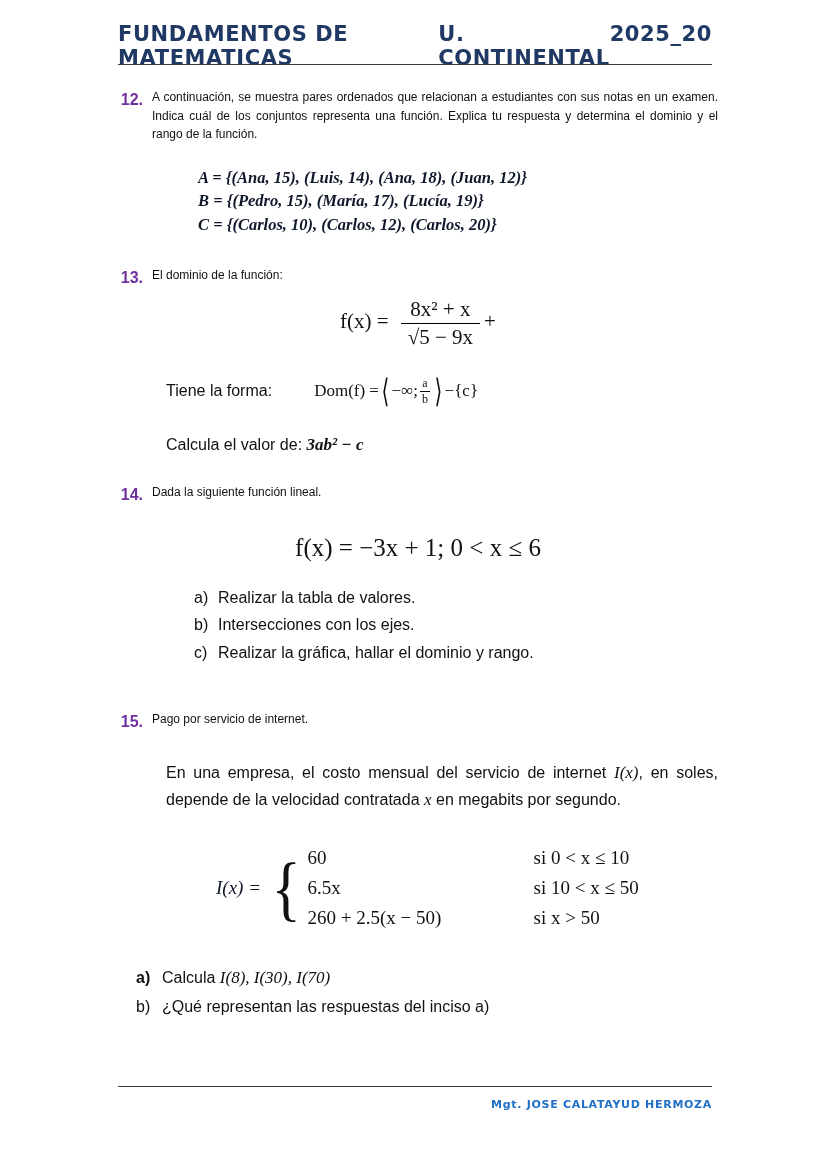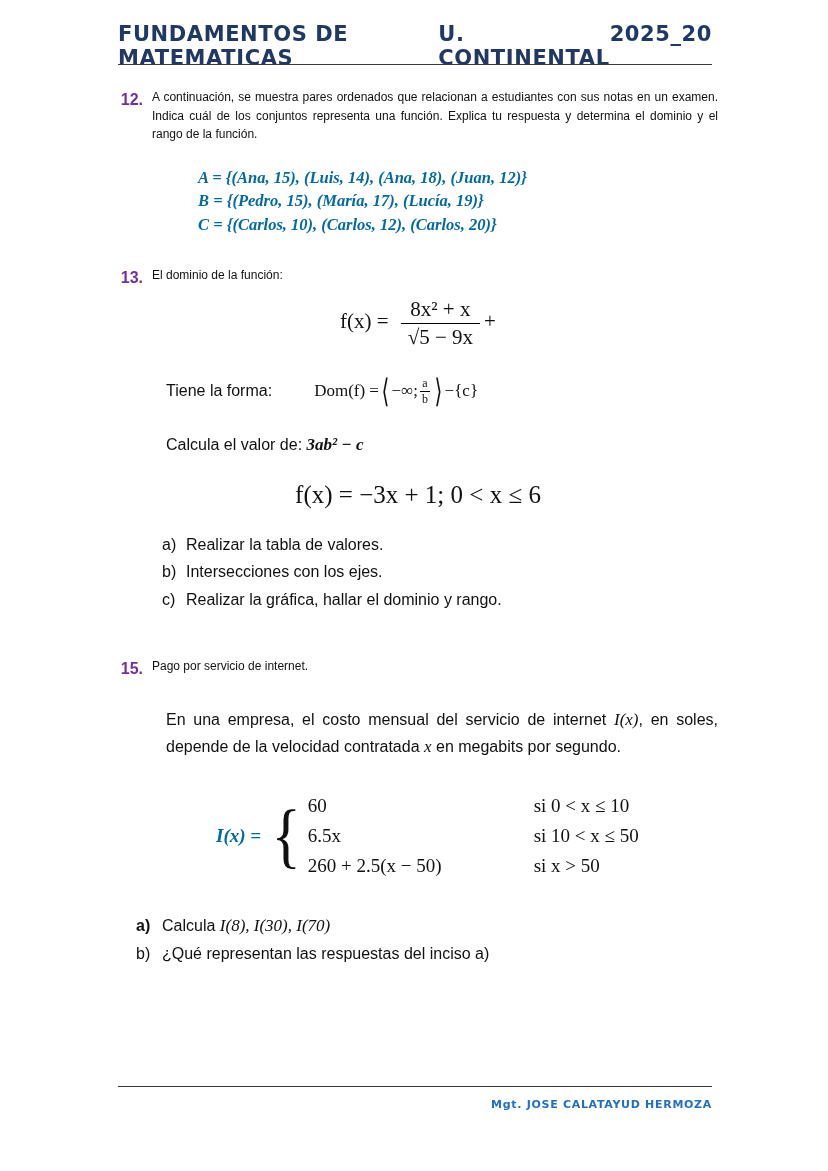--- a/index.html
+++ b/index.html
@@ -94,21 +94,21 @@
     line-height: 1.55;
   }
   .justified {
     text-align: justify;
     text-justify: inter-word;
   }
 
   
   .math {
     font-family: "Liberation Serif", "DejaVu Serif", serif;
-    color: #0369a1;
+    color: #0f172a;
   }
   .sets {
     margin-top: 22px;
     margin-left: 80px;
     font-size: 16.5px;
     line-height: 1.42;
     font-weight: bold;
     font-style: italic;
     font-family: "Liberation Serif", "DejaVu Serif", serif;
     white-space: nowrap;
@@ -177,21 +177,21 @@
 
   .eq14 {
     margin-top: 26px;
     text-align: center;
     font-size: 25px;
     font-family: "Liberation Serif", "DejaVu Serif", serif;
   }
 
   .sublist {
     margin-top: 22px;
-    margin-left: 44px;
+    margin-left: 76px;
     font-size: 16px;
     line-height: 1.72;
   }
   .sublist .lbl {
     display: inline-block;
     width: 24px;
   }
 
   .para15 {
     margin-top: 24px;
@@ -302,20 +302,24 @@
         <span>−</span>
         <span>{c}</span>
       </span>
     </div>
 
     <div class="calcula-row">
       <span>Calcula el valor de:</span>
       <span class="m">3ab² − c</span>
     </div>
 
+    <div class="item" style="margin-top:28px;">
+      <div class="item-num">14.</div>
+      <div class="item-body">Dada la siguiente función lineal.</div>
+    </div>
 
     <div class="eq14">f(x) = −3x + 1;  0 &lt; x ≤ 6</div>
 
     <div class="sublist">
       <div>
         <span class="lbl">a)</span><span>Realizar la tabla de valores.</span>
       </div>
       <div>
         <span class="lbl">b)</span><span>Intersecciones con los ejes.</span>
       </div>
@@ -327,21 +331,21 @@
     <div class="item" style="margin-top:44px;">
       <div class="item-num">15.</div>
       <div class="item-body">Pago por servicio de internet.</div>
     </div>
 
     <div class="para15">
       <span>En una empresa, el costo mensual del servicio de internet </span><span class="ital">I(x)</span><span>, en soles, depende de la velocidad contratada </span><span class="ital">x</span><span> en megabits por segundo.</span>
     </div>
 
     <div class="piecewise">
-      <span class="fname math" style="font-style:italic;font-weight:bold;">I(x) =</span>
+      <span class="fname math" style="font-style:italic;">I(x) =</span>
       <span class="brace">{</span>
       <table>
         <tbody>
             <tr>
           <td class="expr">60</td>
           <td class="cond">si 0 &lt; x ≤ 10</td>
         </tr>
         <tr>
           <td class="expr">6.5x</td>
           <td class="cond">si 10 &lt; x ≤ 50</td>

